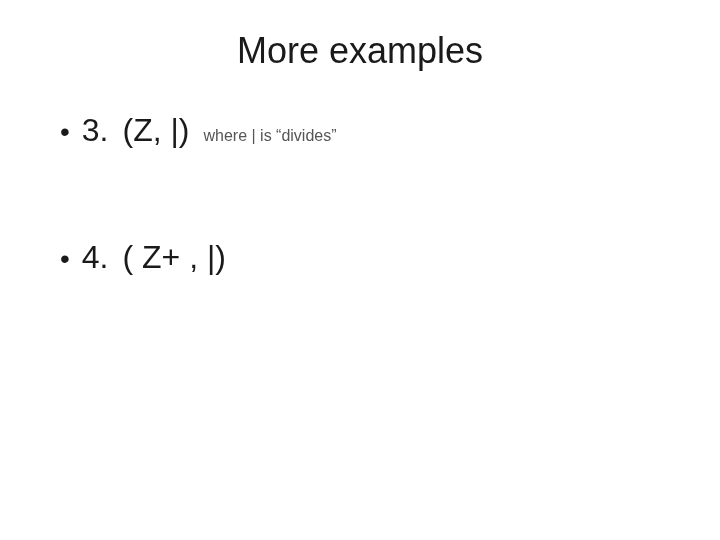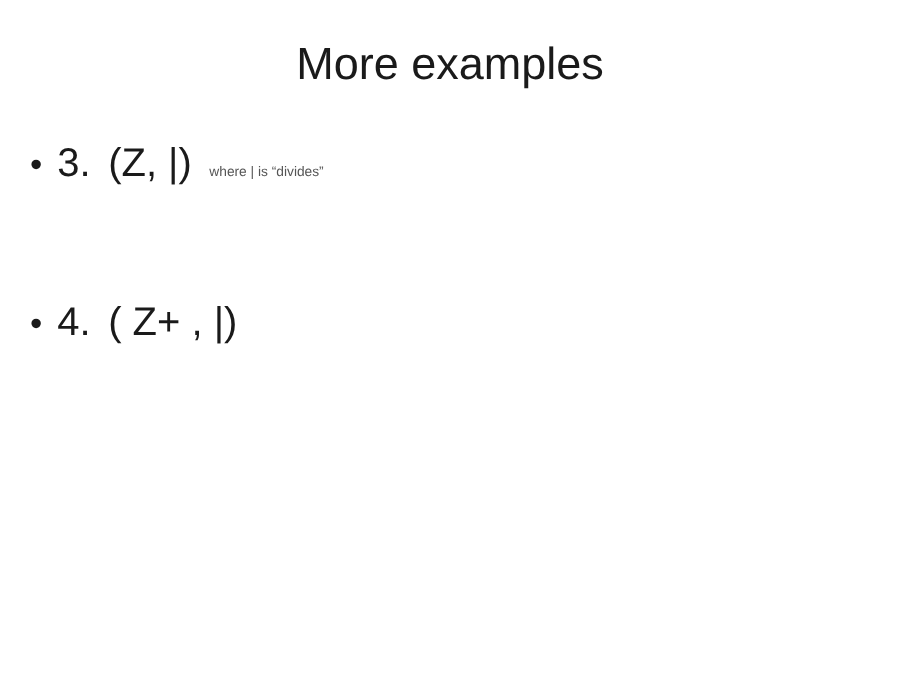--- a/index.html
+++ b/index.html
@@ -17,21 +17,21 @@
     }
 
     .slide-container {
       width: 720px;
       height: 540px;
       background: #ffffff;
       position: relative;
       display: flex;
       flex-direction: column;
       align-items: flex-start;
-      padding: 30px 24px;
+      padding: 30px 60px;
     }
 
     .slide-title {
       width: 100%;
       text-align: center;
       font-size: 36px;
       font-weight: 400;
       color: #1a1a1a;
       margin-bottom: 40px;
       font-family: 'Segoe UI', Arial, sans-serif;
@@ -62,21 +62,21 @@
     }
 
     .bullet-main-text {
       font-size: 32px;
       font-weight: 400;
       color: #1a1a1a;
       font-family: 'Segoe UI', Arial, sans-serif;
     }
 
     .bullet-annotation {
-      font-size: 11px;
+      font-size: 16px;
       font-weight: 400;
       color: #555555;
       font-family: 'Segoe UI', Arial, sans-serif;
     }
 
     .spacer {
       height: 80px;
     }
   </style>
 </head>

